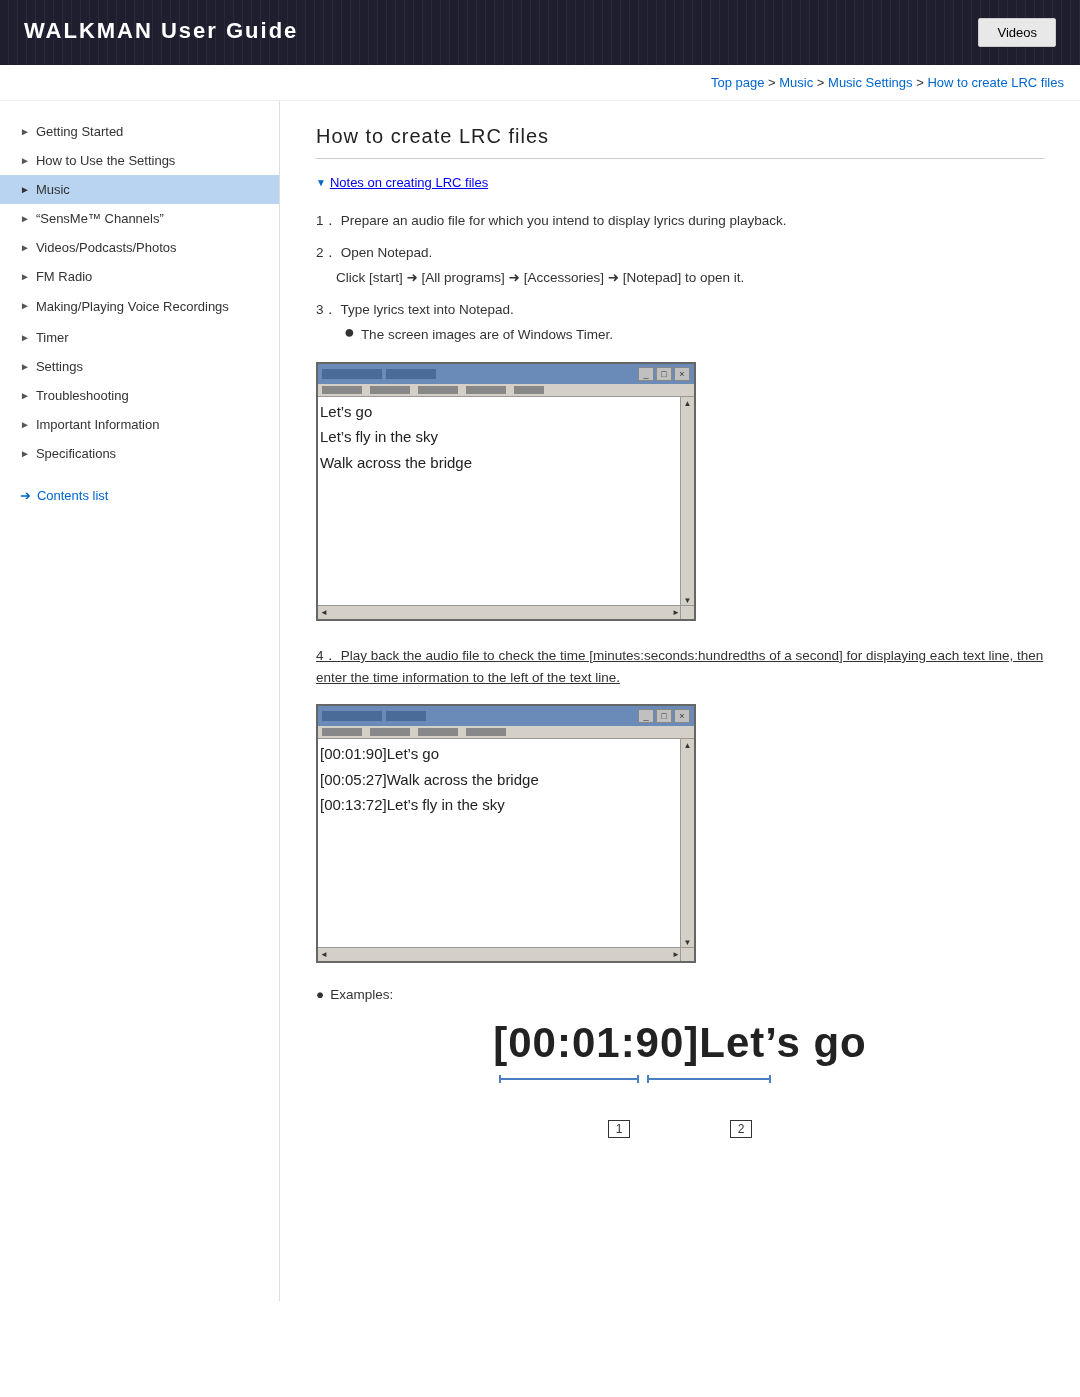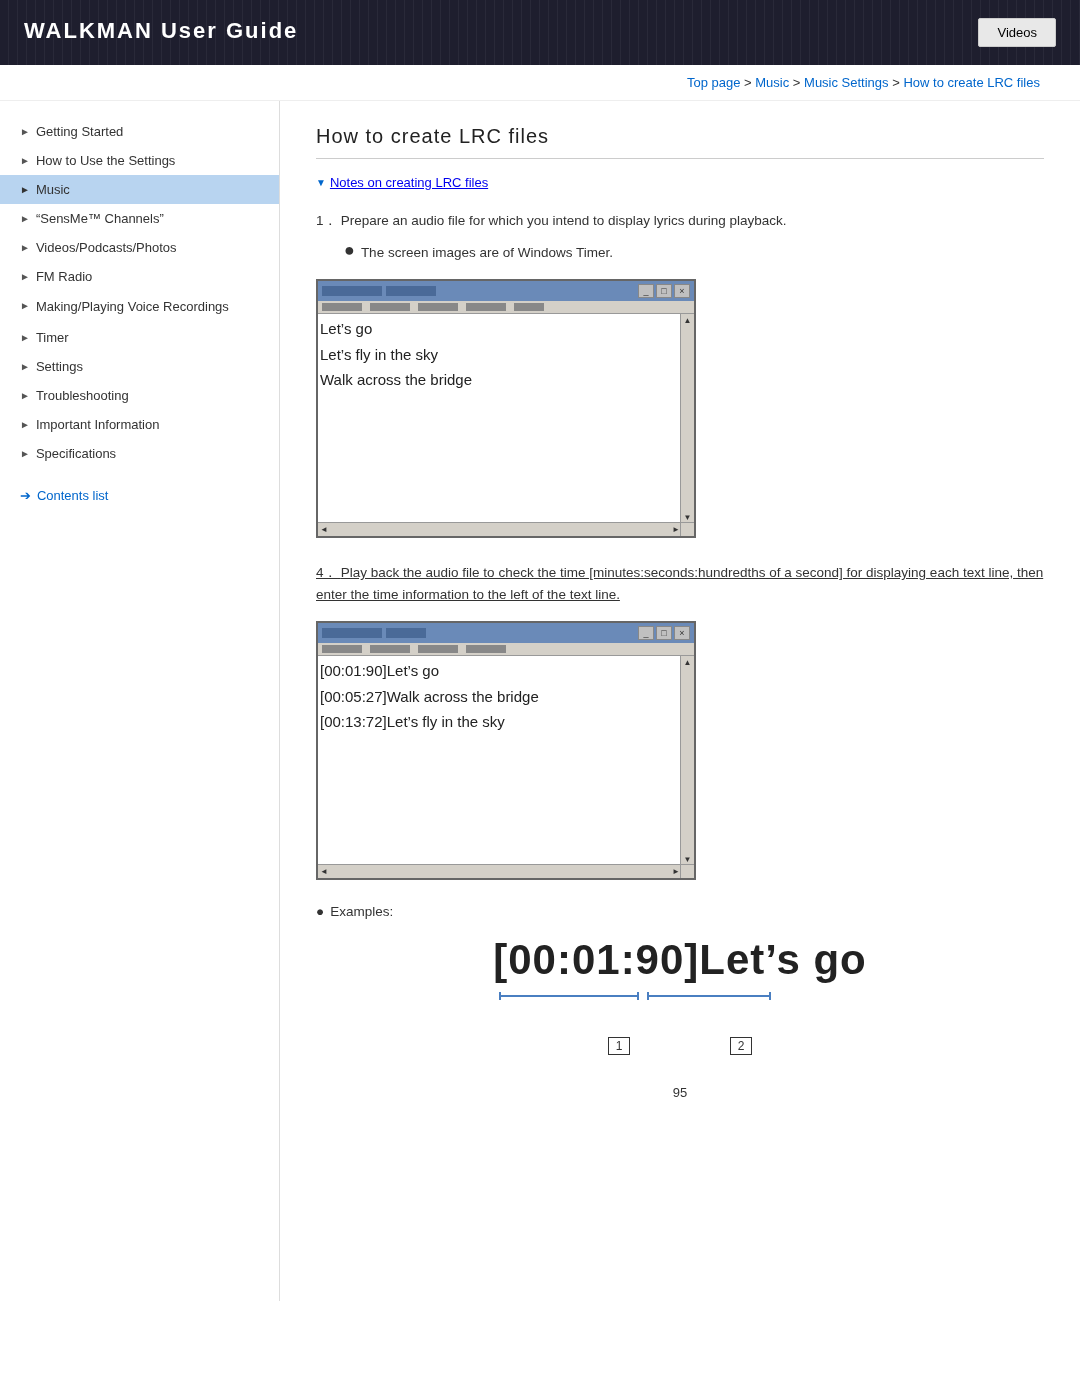--- a/index.html
+++ b/index.html
@@ -28,21 +28,21 @@
       border: 1px solid #ccc;
       padding: 6px 18px;
       font-size: 13px;
       cursor: pointer;
       border-radius: 2px;
     }
 
     
     .breadcrumb-bar {
       text-align: right;
-      padding: 10px 40px;
+      padding: 10px 16px;
       font-size: 13px;
       border-bottom: 1px solid #eee;
     }
     .breadcrumb-bar a { color: #0066cc; text-decoration: none; }
     .breadcrumb-bar span { color: #333; }
 
     
     .layout {
       display: flex;
       min-height: 1200px;
@@ -335,22 +335,35 @@
       <a href="#">Notes on creating LRC files</a>
     </div>
 
     <div class="steps">
 
       <div class="step">
         <span>1．</span>
         <span>Prepare an audio file for which you intend to display lyrics during playback.</span>
       </div>
 
-
       <div class="step">
+        <div>
+          <span>2．</span>
+          <span>Open Notepad.</span>
+        </div>
+        <div style="margin-left: 20px; margin-top: 4px; font-size: 13.5px;">
+          <span>Click [start] ➜ [All programs] ➜ [Accessories] ➜ [Notepad] to open it.</span>
+        </div>
+      </div>
+
+      <div class="step">
+        <div>
+          <span>3．</span>
+          <span>Type lyrics text into Notepad.</span>
+        </div>
         <div class="sub-item">
           <span class="bullet">●</span>
           <span>The screen images are of Windows Timer.</span>
         </div>
       </div>
 
     </div>
 
     <div class="notepad-window">
       <div class="notepad-titlebar">
@@ -467,16 +480,15 @@
       <div style="display:flex; justify-content:center; gap:100px; margin-top:4px;">
         <div class="label-box">
           <span>1</span>
         </div>
         <div class="label-box">
           <span>2</span>
         </div>
       </div>
     </div>
 
-    <div class="page-num">95</div>
 
   </div>
 </div>
 
 </body></html>

